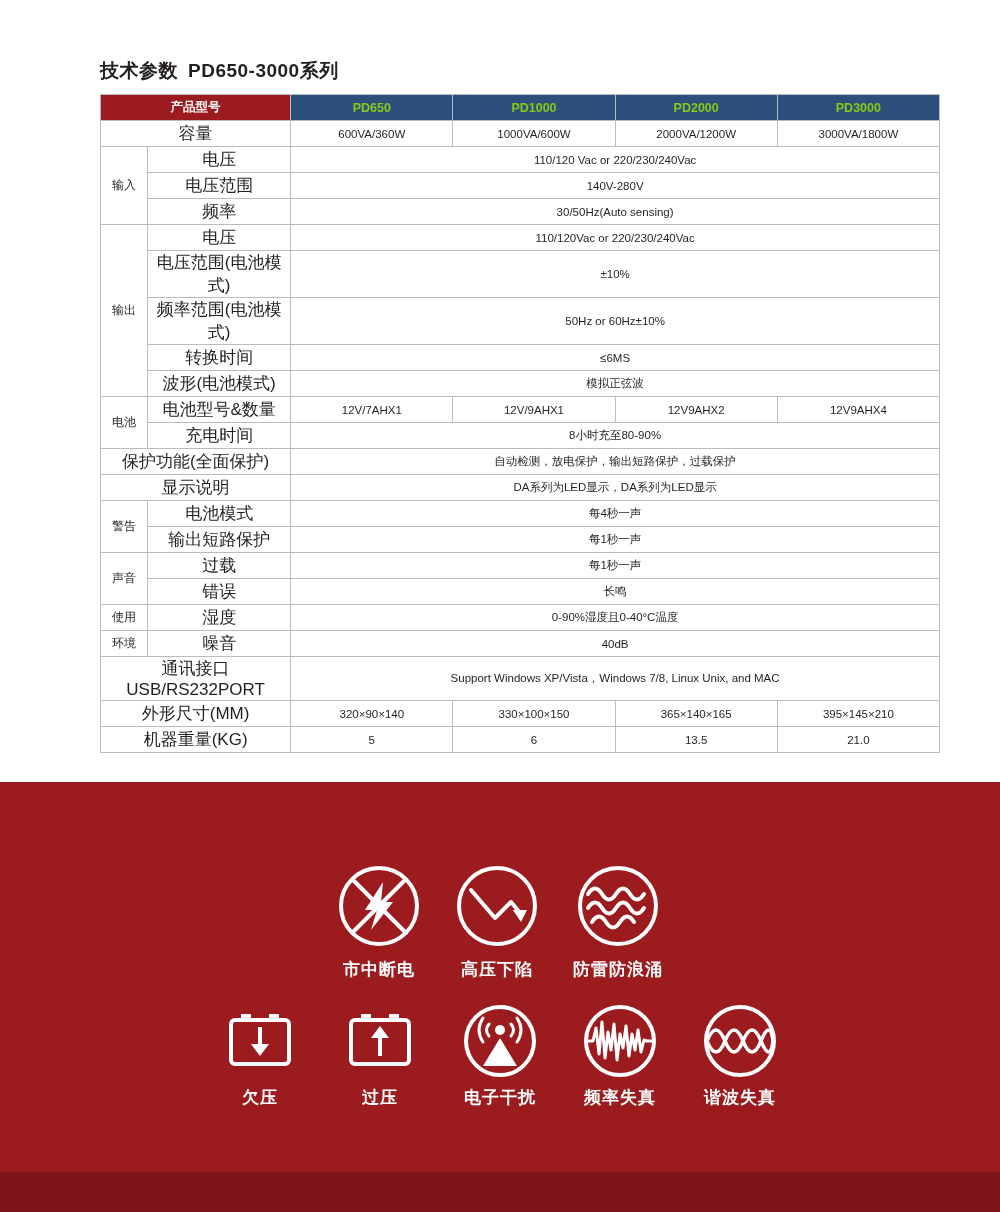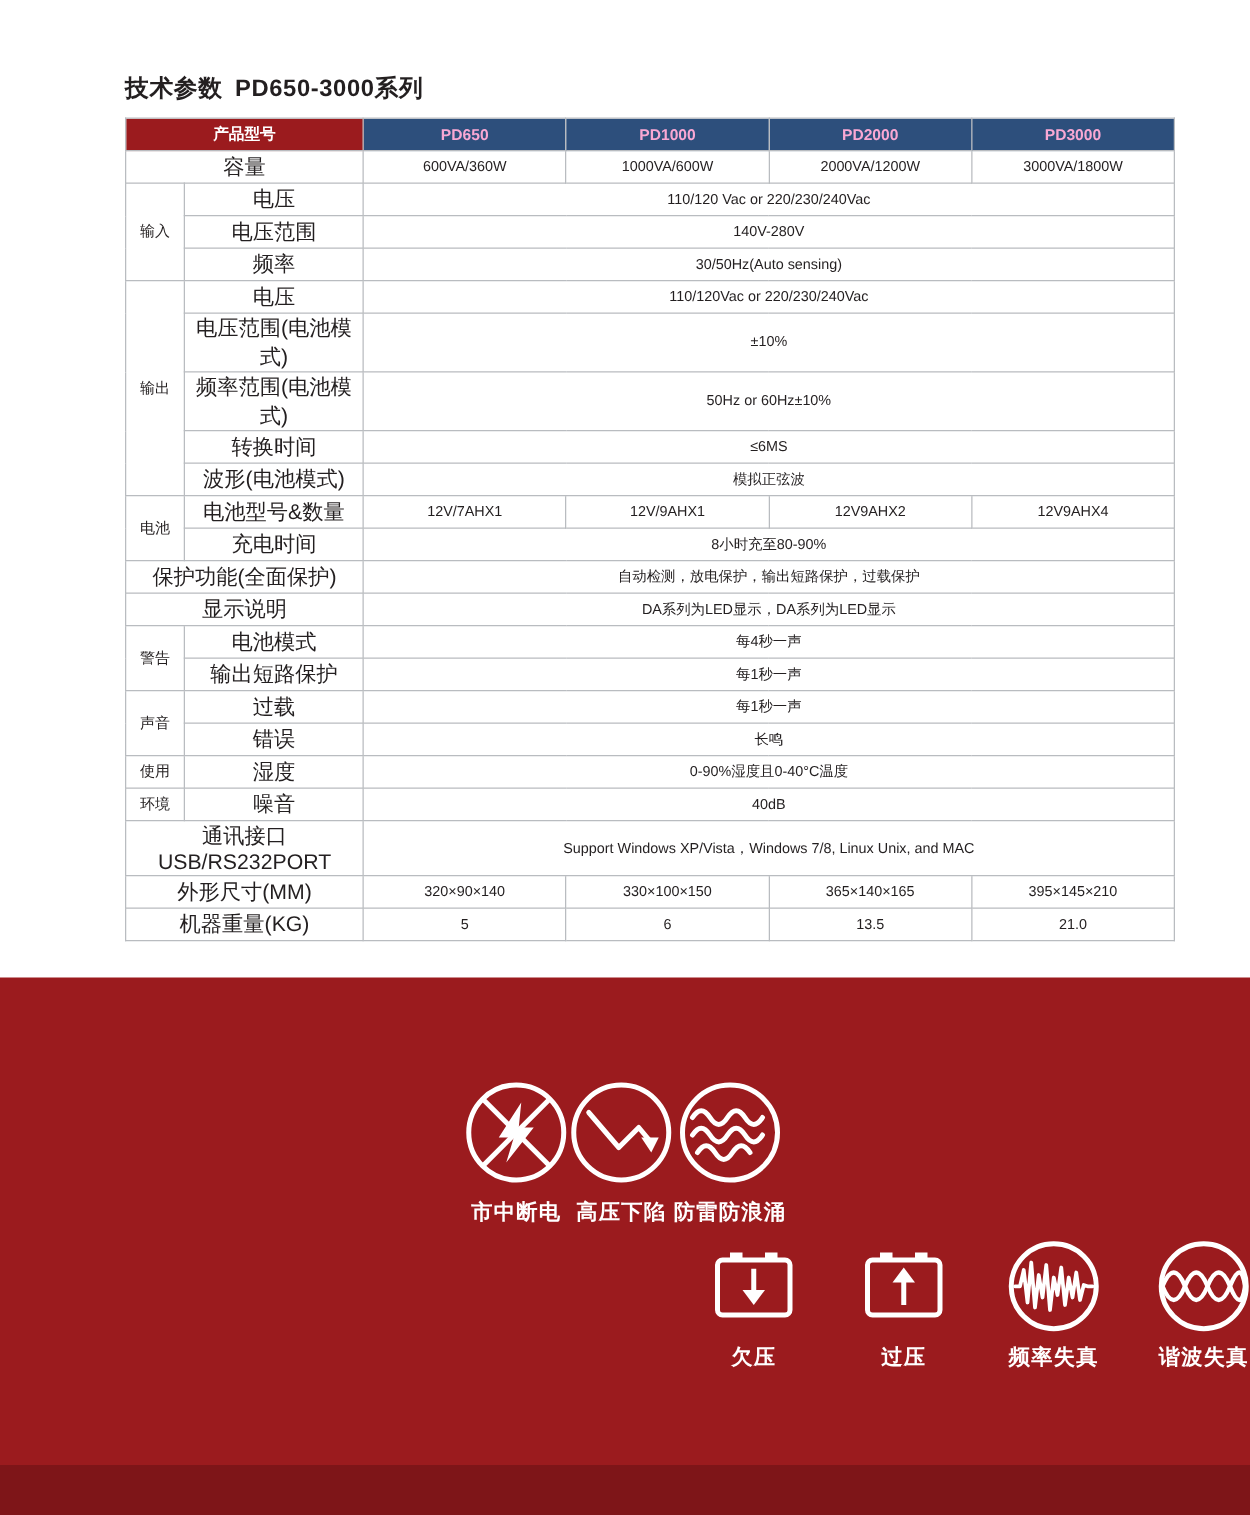--- a/index.html
+++ b/index.html
@@ -52,21 +52,21 @@
     background: #ffffff;
   }
   .hdr-red {
     background: #9b1b1e !important;
     color: #ffffff;
     font-weight: bold !important;
     font-size: 12.5px;
   }
   .hdr-blue {
     background: #2d4f7c !important;
-    color: #f9a8d4;
+    color: #84cc16;
     font-weight: bold !important;
     font-size: 12.5px;
   }
   .grp {
     background: #ffffff;
     font-size: 12px;
   }
   .lbl {
     background: #ffffff;
     font-size: 17px;
@@ -92,22 +92,22 @@
     height: 40px;
     background: #7e1518;
   }
   .icon-row {
     position: absolute;
     display: flex;
     justify-content: center;
     align-items: flex-start;
     width: 100%;
   }
-  .row1 { top: 82px; }
-  .row2 { top: 210px; gap: 46px; justify-content: flex-end; }
+  .row1 { top: 82px; gap: 34px; }
+  .row2 { top: 222px; gap: 46px; }
 
   .icon-cell {
     display: flex;
     flex-direction: column;
     align-items: center;
     color: #ffffff;
   }
   .icon-cell svg {
     display: block;
   }
@@ -334,20 +334,34 @@
           <rect x="8" y="16" width="58" height="44" rx="4" fill="none" stroke="#ffffff" stroke-width="4"></rect>
           <rect x="18" y="10" width="10" height="7" fill="#ffffff"></rect>
           <rect x="46" y="10" width="10" height="7" fill="#ffffff"></rect>
           <line x1="37" y1="52" x2="37" y2="31" stroke="#ffffff" stroke-width="4"></line>
           <polygon points="37,22 28,34 46,34" fill="#ffffff"></polygon>
         </svg>
       </span>
       <span class="icon-label">过压</span>
     </div>
 
+    <div class="icon-cell">
+      <span>
+        <svg width="74" height="74" viewBox="0 0 74 74">
+          <circle cx="37" cy="37" r="34" fill="none" stroke="#ffffff" stroke-width="4"></circle>
+          <polygon points="37,34 20,62 54,62" fill="#ffffff"></polygon>
+          <circle cx="37" cy="26" r="5" fill="#ffffff"></circle>
+          <path d="M26 20 q-5 6 0 12" fill="none" stroke="#ffffff" stroke-width="3" stroke-linecap="round"></path>
+          <path d="M48 20 q5 6 0 12" fill="none" stroke="#ffffff" stroke-width="3" stroke-linecap="round"></path>
+          <path d="M20 14 q-8 12 0 24" fill="none" stroke="#ffffff" stroke-width="3" stroke-linecap="round"></path>
+          <path d="M54 14 q8 12 0 24" fill="none" stroke="#ffffff" stroke-width="3" stroke-linecap="round"></path>
+        </svg>
+      </span>
+      <span class="icon-label">电子干扰</span>
+    </div>
 
     <div class="icon-cell">
       <span>
         <svg width="74" height="74" viewBox="0 0 74 74">
           <circle cx="37" cy="37" r="34" fill="none" stroke="#ffffff" stroke-width="4"></circle>
           <polyline points="6,37 10,37 13,24 16,50 19,18 22,54 25,28 28,46 31,20 34,56 37,30 40,44 43,22 46,52 49,30 52,46 55,26 58,48 61,36 64,37 68,37" fill="none" stroke="#ffffff" stroke-width="3" stroke-linejoin="round" stroke-linecap="round"></polyline>
         </svg>
       </span>
       <span class="icon-label">频率失真</span>
     </div>

